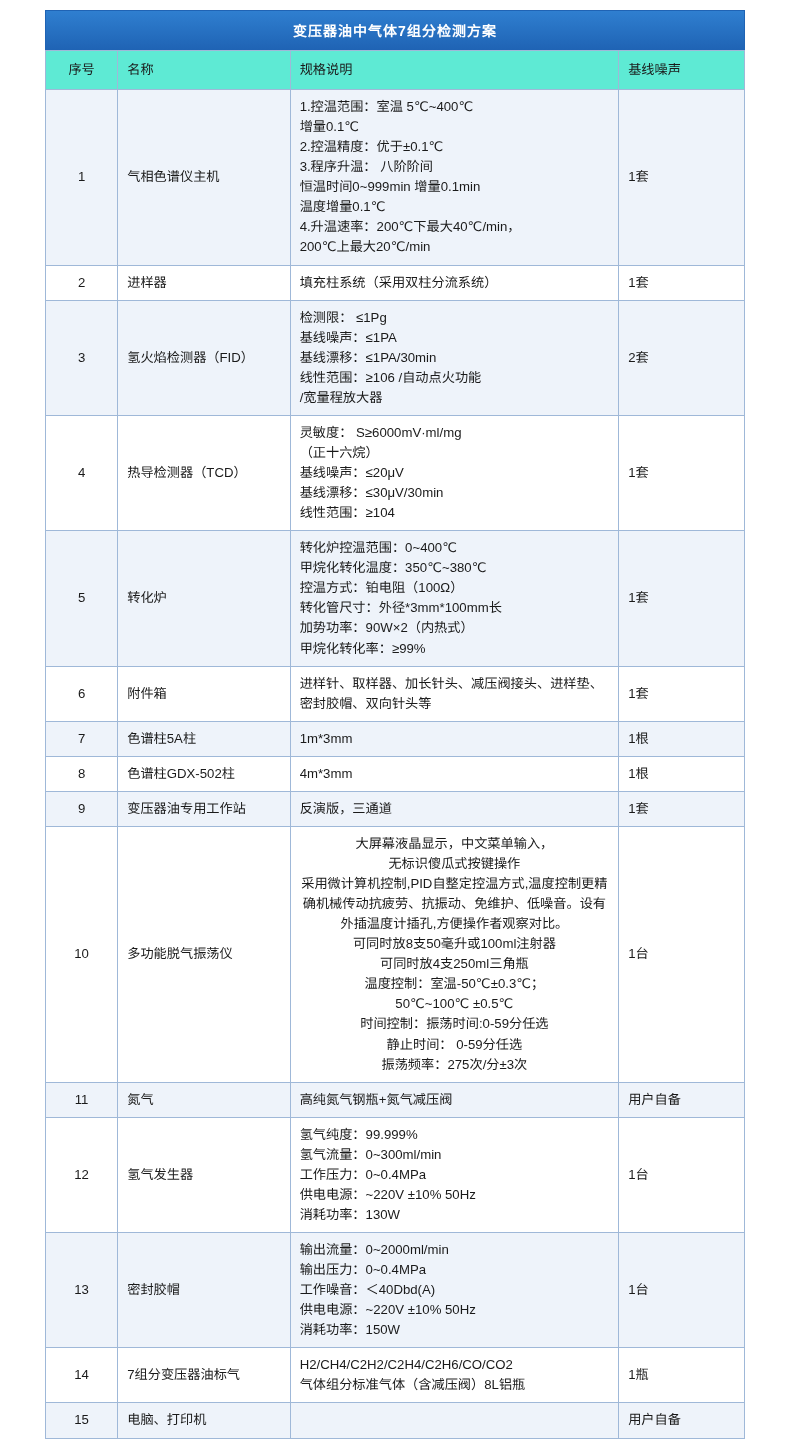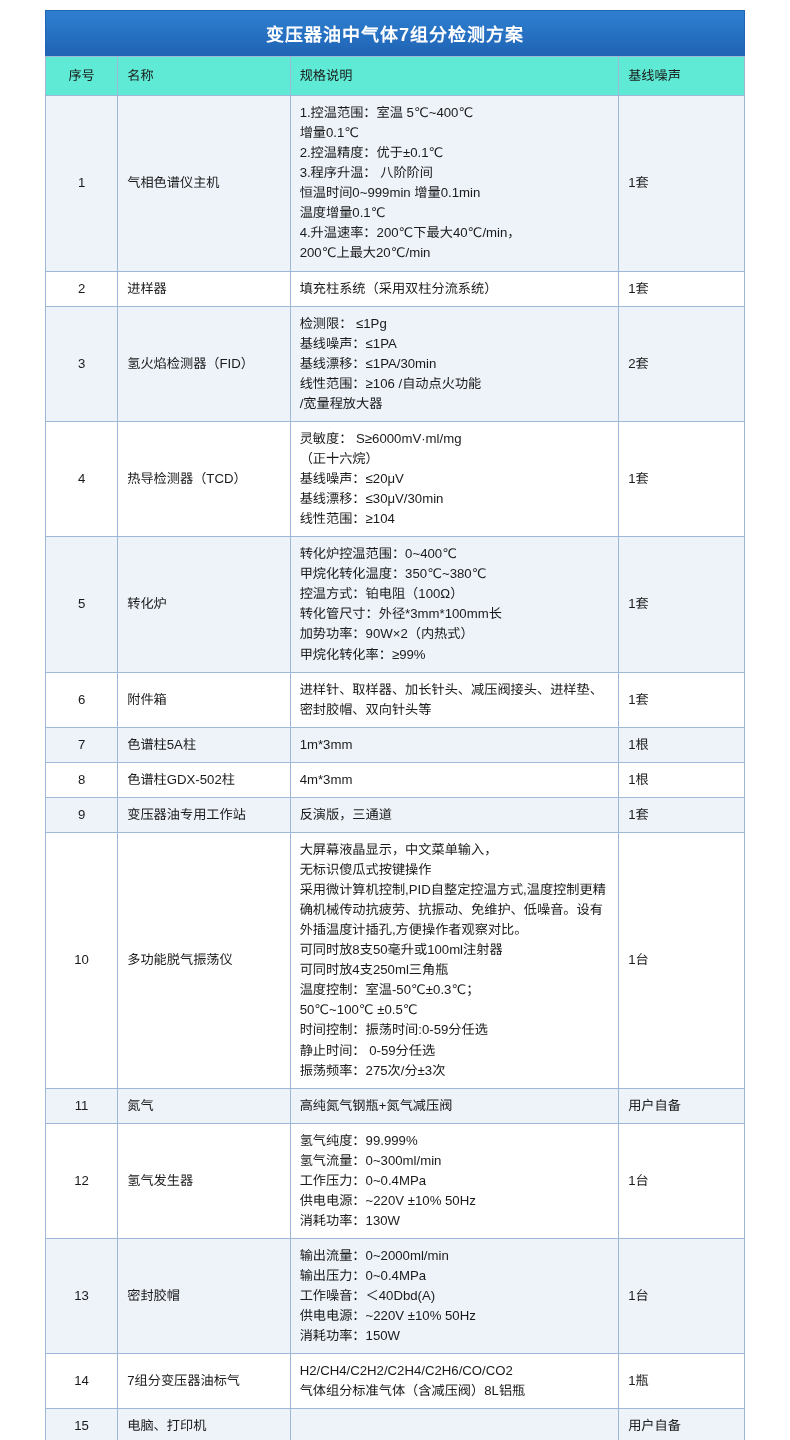--- a/index.html
+++ b/index.html
@@ -26,21 +26,21 @@
   }
   table.spec col.c-idx { width: 62px; }
   table.spec col.c-name { width: 148px; }
   table.spec col.c-spec { width: 282px; }
   table.spec col.c-qty { width: 108px; }
 
   .title-bar {
     background: linear-gradient(to bottom, #2f7fd0 0%, #1f63b4 100%);
     color: #ffffff;
     text-align: center;
-    font-size: 18px;
+    font-size: 14px;
     font-weight: bold;
     letter-spacing: 1px;
     padding: 9px 6px 10px 6px;
     border: 1px solid #1f63b4;
     border-bottom: none;
   }
   table.spec th, table.spec td {
     border: 1px solid #9fb8d8;
     font-size: 13.2px;
     line-height: 1.52;
@@ -59,21 +59,21 @@
   table.spec thead th.idx { text-align: center; }
   tbody tr.row-alt > td { background: #eef3fa; }
   tbody tr.row-plain > td { background: #ffffff; }
   td.idx {
     text-align: center;
     font-size: 13.5px;
   }
   td.name { font-size: 13.5px; margin-top: 9px; }
   td.spec { font-size: 13.2px; white-space: pre-line; }
   td.qty { font-size: 13.2px; }
-  .tight { line-height: 1.5; }
+  .tight { line-height: 1.5; text-align: center; }
 </style>
 </head>
 <body>
 
 <div class="page">
   <div class="title-bar">变压器油中气体7组分检测方案</div>
   <table class="spec">
     <colgroup>
       <col class="c-idx">
       <col class="c-name">

